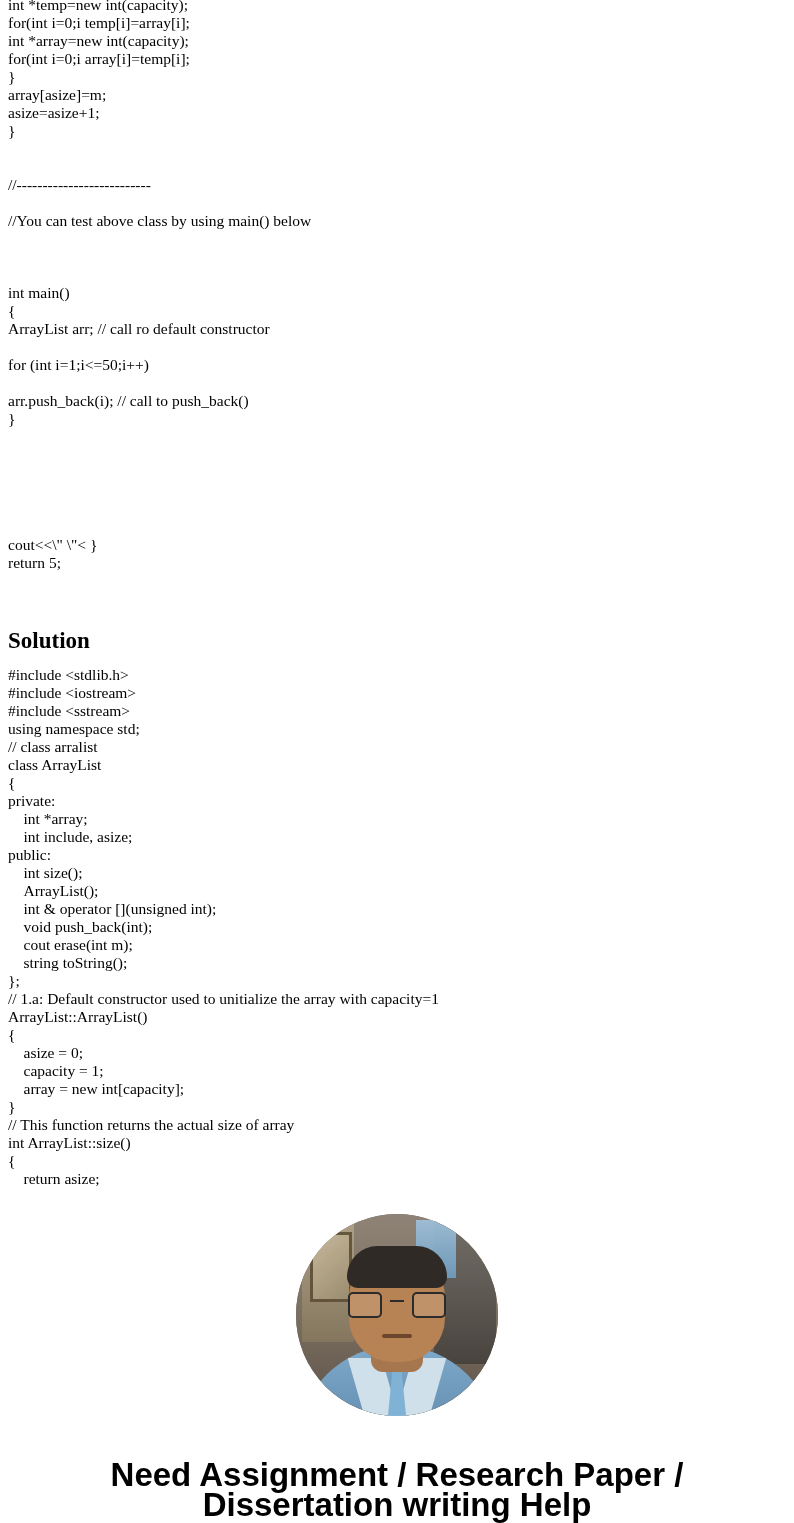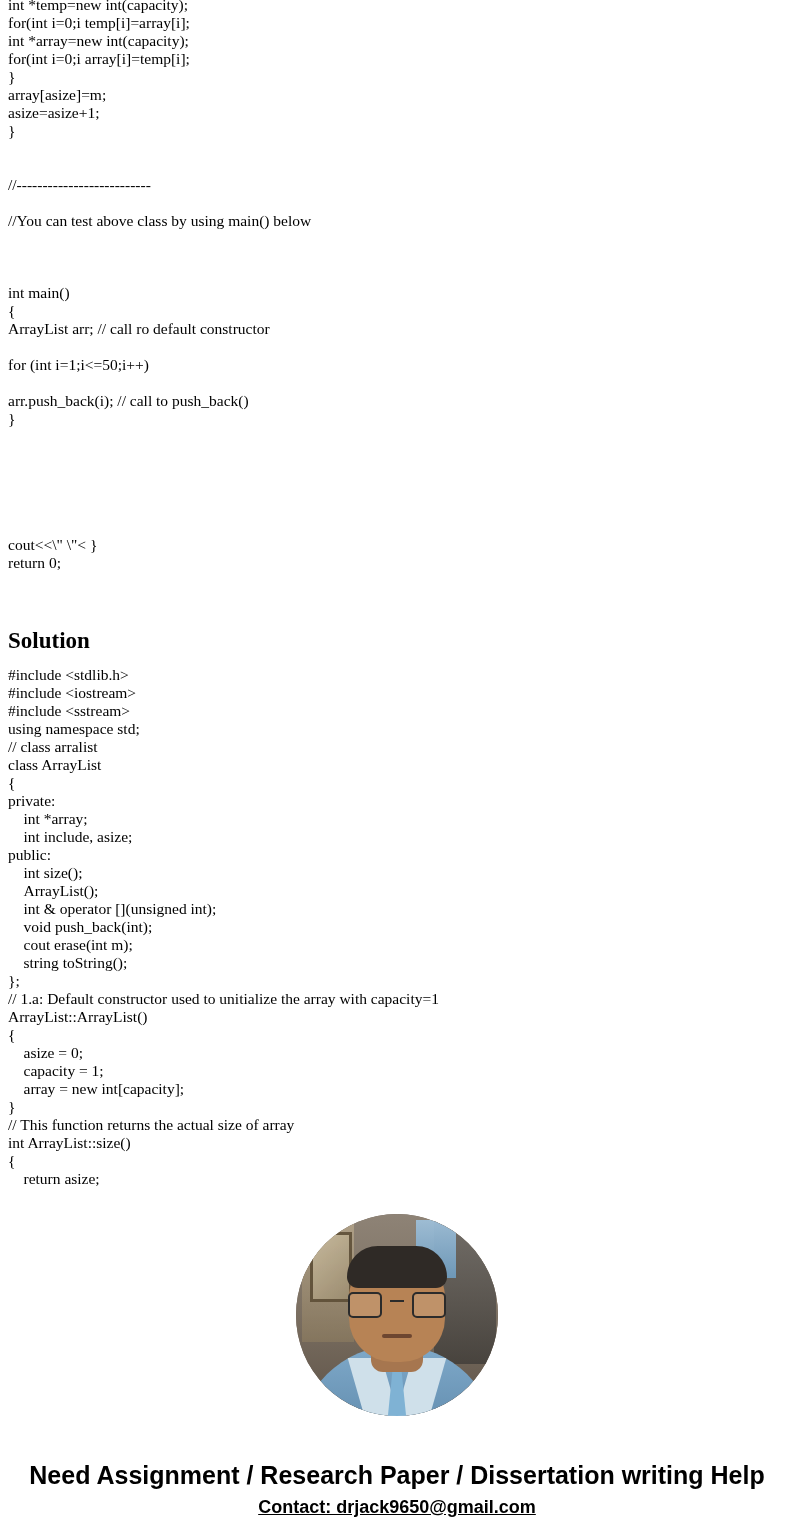--- a/index.html
+++ b/index.html
@@ -186,21 +186,21 @@
     border-radius: 3px;
   }
 
   .cta {
     margin-top: 44px;
     text-align: center;
     font-family: "Liberation Sans", sans-serif;
     font-weight: bold;
   }
   .cta-line1 {
-    font-size: 25px;
+    font-size: 33px;
     line-height: 30px;
     padding: 0 14px;
   }
   .cta-line2 {
     font-size: 18px;
     line-height: 30px;
     margin-top: 2px;
     text-decoration: underline;
   }
 </style>
@@ -237,21 +237,21 @@
     <div class="code-line"></div>
     <div class="blank"></div>
     <div class="blank"></div>
     <div class="code-line"></div>
     <div class="blank"></div>
     <div class="blank"></div>
     <div class="code-line"></div>
     <div class="blank"></div>
     <div class="blank"></div>
     <div class="code-line">cout&lt;&lt;\" \"&lt; }</div>
-    <div class="code-line">return 0;</div>
+    <div class="code-line">return 5;</div>
     <div class="code-line"></div>
     <div class="blank"></div>
     <div class="blank"></div>
     <div class="code-line"></div>
   </div>
 
   <h2 class="section-title">Solution</h2>
 
   <div>
     <div class="code-line">#include &lt;stdlib.h&gt;</div>

